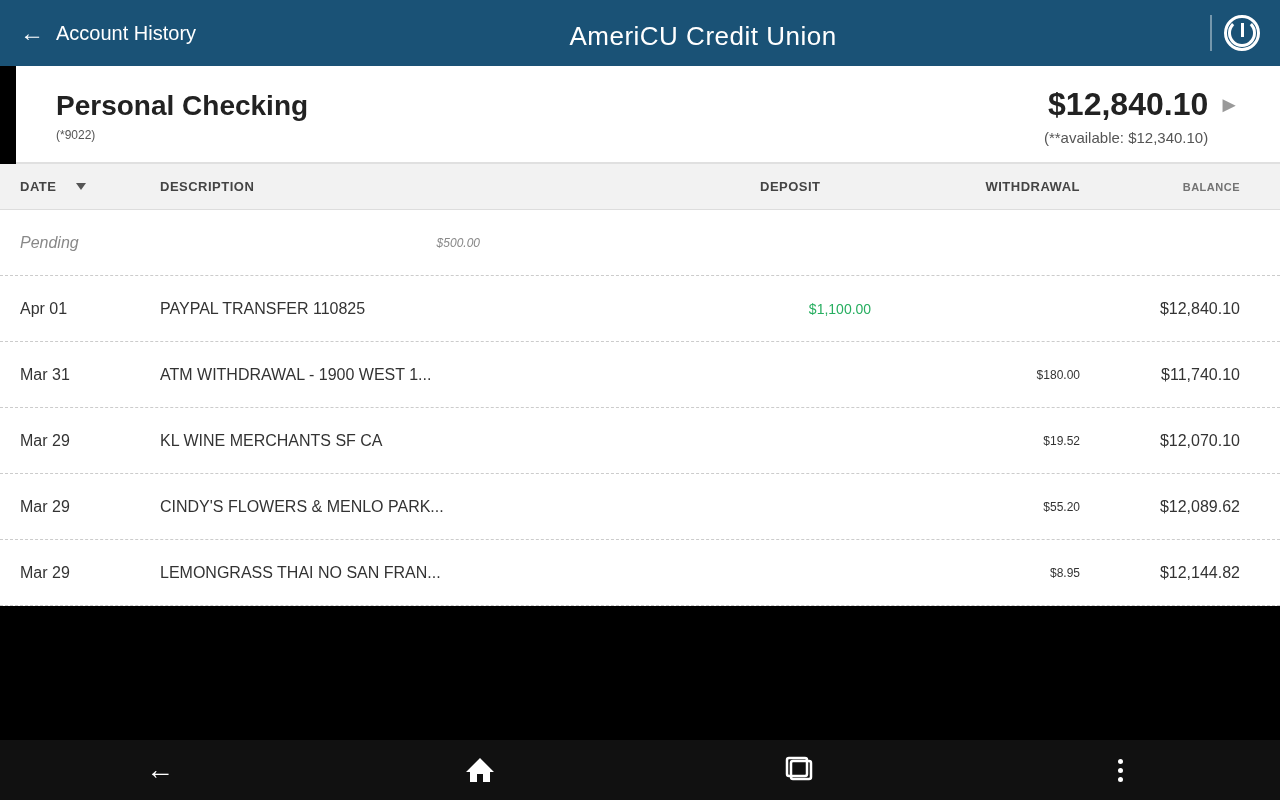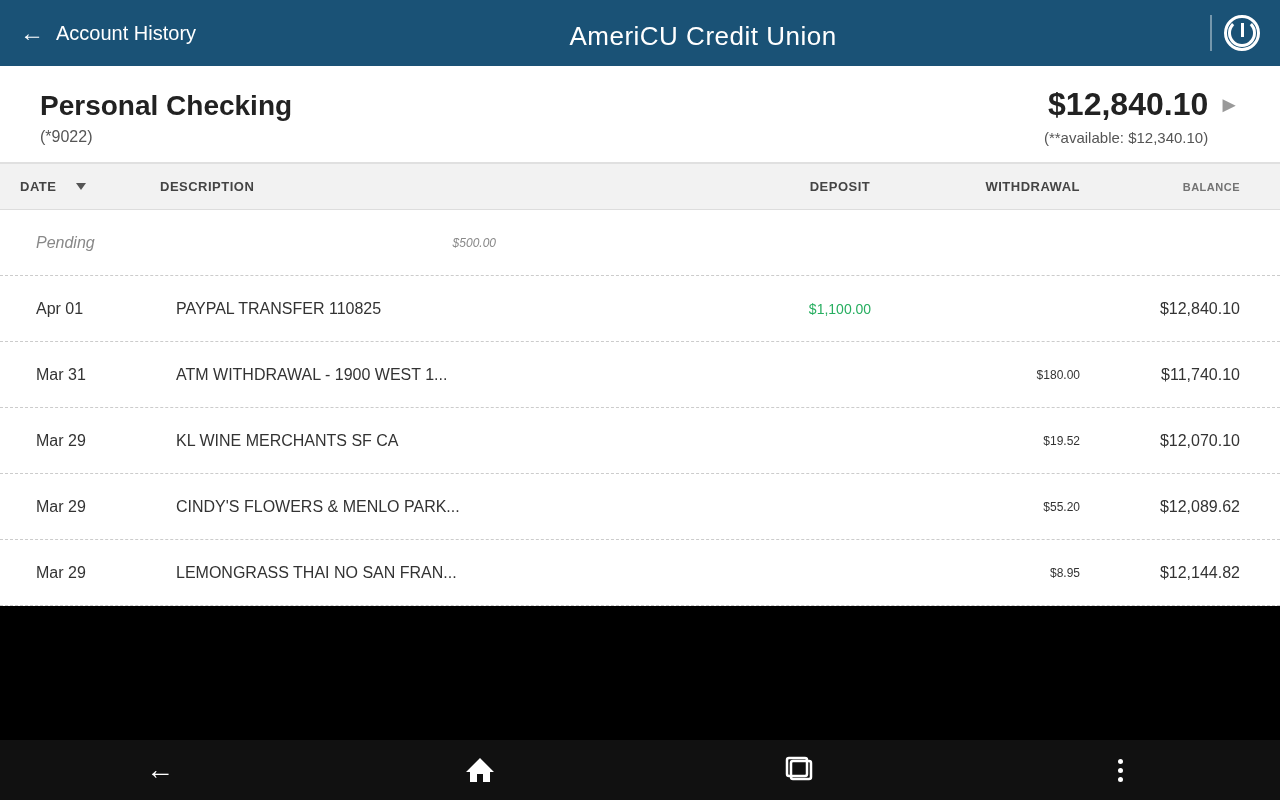--- a/index.html
+++ b/index.html
@@ -66,30 +66,31 @@
       border-top-color: transparent;
       position: absolute;
     }
 
     
     .account-section {
       background: #fff;
       padding: 20px 40px 16px 40px;
       display: flex;
       justify-content: space-between;
-      align-items: flex-end;
+      align-items: center;
       border-bottom: 2px solid #e0e0e0;
+      margin-left: 16px;
     }
     .account-name {
       font-size: 28px;
       font-weight: bold;
       color: #222;
     }
     .account-number {
-      font-size: 16px;
+      font-size: 12px;
       color: #555;
       margin-top: 6px;
     }
     .account-balance-section {
       text-align: right;
       display: flex;
       align-items: flex-start;
       gap: 10px;
     }
     .account-balance-info {
@@ -133,21 +134,21 @@
     }
     .col-desc {
       flex: 1;
       font-size: 13px;
       font-weight: bold;
       color: #444;
       letter-spacing: 0.5px;
     }
     .col-deposit {
       width: 160px;
-      text-align: center;
+      text-align: left;
       font-size: 13px;
       font-weight: bold;
       color: #444;
       letter-spacing: 0.5px;
     }
     .col-withdrawal {
       width: 160px;
       text-align: right;
       font-size: 13px;
       font-weight: bold;
@@ -174,21 +175,21 @@
     }
 
     
     .table-body {
       background: #fff;
     }
     .table-row {
       display: flex;
       align-items: center;
       border-bottom: 1px dashed #ccc;
-      padding: 0 40px 0 36px;
+      padding: 0 40px 0 20px;
       min-height: 66px;
     }
     .row-date {
       width: 140px;
       min-width: 140px;
       font-size: 16px;
       color: #333;
     }
     .row-date.pending {
       color: #888;

